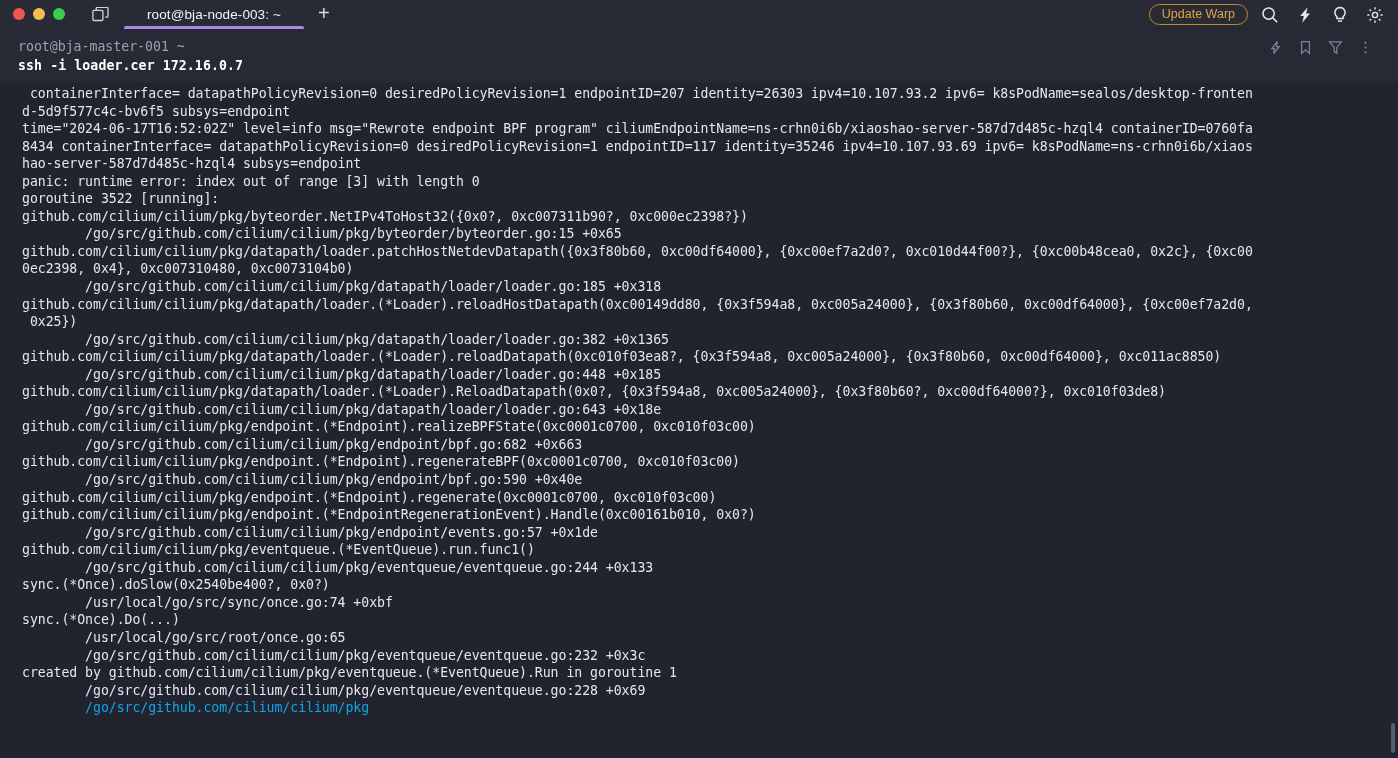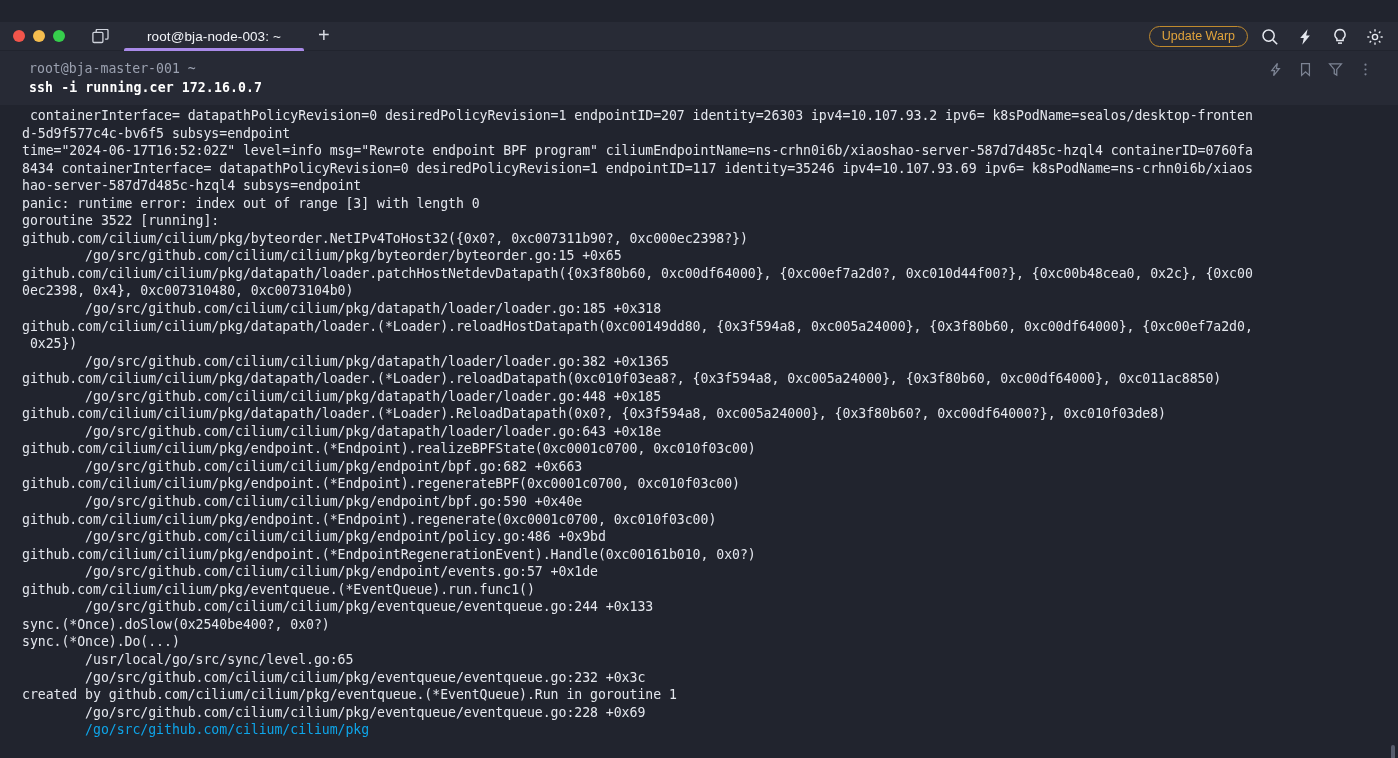--- a/index.html
+++ b/index.html
@@ -17,21 +17,20 @@
 
   
   .titlebar {
     height: 29px;
     background: #282b36;
     display: flex;
     align-items: center;
     position: relative;
     box-sizing: border-box;
     border-bottom: 1px solid #21242e;
-    margin-top: 22px;
   }
   .traffic {
     display: flex;
     align-items: center;
     gap: 8px;
     padding-left: 13px;
   }
   .dot { width: 12px; height: 12px; border-radius: 50%; display:block; }
   .dot-close { background: #f2554b; }
   .dot-min { background: #f5bd4e; }
@@ -109,21 +108,21 @@
     color: #e4e7ee;
   }
 
   
   .block {
     background: #272a35;
     padding: 8px 0 8px 0;
     position: relative;
   }
   .block-row {
-    padding-left: 29px;
+    padding-left: 18px;
     line-height: 19px;
     font-size: 13.2px;
     white-space: pre;
   }
   .prompt-path { color: #9ba1b0; }
   .prompt-cmd { color: #ffffff; font-weight: bold; letter-spacing: 0.1px;}
   .block-actions {
     position: absolute;
     right: 24px;
     top: 9px;
@@ -215,21 +214,21 @@
       <svg width="18" height="18" viewBox="0 0 18 18" fill="none" stroke="currentColor" stroke-width="1.4">
         <circle cx="9" cy="9" r="2.6"></circle>
         <path d="M9 1.3v2.1M9 14.6v2.1M1.3 9h2.1M14.6 9h2.1M3.6 3.6l1.5 1.5M12.9 12.9l1.5 1.5M14.4 3.6l-1.5 1.5M5.1 12.9l-1.5 1.5"></path>
       </svg>
     </div>
   </div>
 </div>
 
 <div class="block">
   <div class="block-row prompt-path">root@bja-master-001 ~</div>
-  <div class="block-row prompt-cmd">ssh -i running.cer 172.16.0.7</div>
+  <div class="block-row prompt-cmd">ssh -i loader.cer 172.16.0.7</div>
 
   <div class="block-actions">
     <div class="bicon">
       <svg width="15" height="15" viewBox="0 0 18 18" fill="none" stroke="currentColor" stroke-width="1.5">
         <path d="M11.3 1.6 4.5 10.2h3.4l-1.2 6.2 6.9-8.6H10z"></path>
       </svg>
     </div>
     <div class="bicon">
       <svg width="15" height="15" viewBox="0 0 18 18" fill="none" stroke="currentColor" stroke-width="1.5">
         <path d="M4.3 1.9h9.4v14.2L9 11.8l-4.7 4.3z"></path>
@@ -270,27 +269,27 @@
       <div class="tline">        /go/src/github.com/cilium/cilium/pkg/datapath/loader/loader.go:382 +0x1365</div>
       <div class="tline">github.com/cilium/cilium/pkg/datapath/loader.(*Loader).reloadDatapath(0xc010f03ea8?, {0x3f594a8, 0xc005a24000}, {0x3f80b60, 0xc00df64000}, 0xc011ac8850)</div>
       <div class="tline">        /go/src/github.com/cilium/cilium/pkg/datapath/loader/loader.go:448 +0x185</div>
       <div class="tline">github.com/cilium/cilium/pkg/datapath/loader.(*Loader).ReloadDatapath(0x0?, {0x3f594a8, 0xc005a24000}, {0x3f80b60?, 0xc00df64000?}, 0xc010f03de8)</div>
       <div class="tline">        /go/src/github.com/cilium/cilium/pkg/datapath/loader/loader.go:643 +0x18e</div>
       <div class="tline">github.com/cilium/cilium/pkg/endpoint.(*Endpoint).realizeBPFState(0xc0001c0700, 0xc010f03c00)</div>
       <div class="tline">        /go/src/github.com/cilium/cilium/pkg/endpoint/bpf.go:682 +0x663</div>
       <div class="tline">github.com/cilium/cilium/pkg/endpoint.(*Endpoint).regenerateBPF(0xc0001c0700, 0xc010f03c00)</div>
       <div class="tline">        /go/src/github.com/cilium/cilium/pkg/endpoint/bpf.go:590 +0x40e</div>
       <div class="tline">github.com/cilium/cilium/pkg/endpoint.(*Endpoint).regenerate(0xc0001c0700, 0xc010f03c00)</div>
-      <div class="tline">        /go/src/github.com/cilium/cilium/pkg/endpoint/policy.go:486 +0x9bd</div>
       <div class="tline">github.com/cilium/cilium/pkg/endpoint.(*EndpointRegenerationEvent).Handle(0xc00161b010, 0x0?)</div>
       <div class="tline">        /go/src/github.com/cilium/cilium/pkg/endpoint/events.go:57 +0x1de</div>
       <div class="tline">github.com/cilium/cilium/pkg/eventqueue.(*EventQueue).run.func1()</div>
       <div class="tline">        /go/src/github.com/cilium/cilium/pkg/eventqueue/eventqueue.go:244 +0x133</div>
       <div class="tline">sync.(*Once).doSlow(0x2540be400?, 0x0?)</div>
+      <div class="tline">        /usr/local/go/src/sync/once.go:74 +0xbf</div>
       <div class="tline">sync.(*Once).Do(...)</div>
-      <div class="tline">        /usr/local/go/src/sync/level.go:65</div>
+      <div class="tline">        /usr/local/go/src/root/once.go:65</div>
       <div class="tline">        /go/src/github.com/cilium/cilium/pkg/eventqueue/eventqueue.go:232 +0x3c</div>
       <div class="tline">created by github.com/cilium/cilium/pkg/eventqueue.(*EventQueue).Run in goroutine 1</div>
       <div class="tline">        /go/src/github.com/cilium/cilium/pkg/eventqueue/eventqueue.go:228 +0x69</div>
     </div>
   <div class="tline faint">        /go/src/github.com/cilium/cilium/pkg</div>
   <div class="scrollbar"></div>
 </div>
 
 </body></html>

